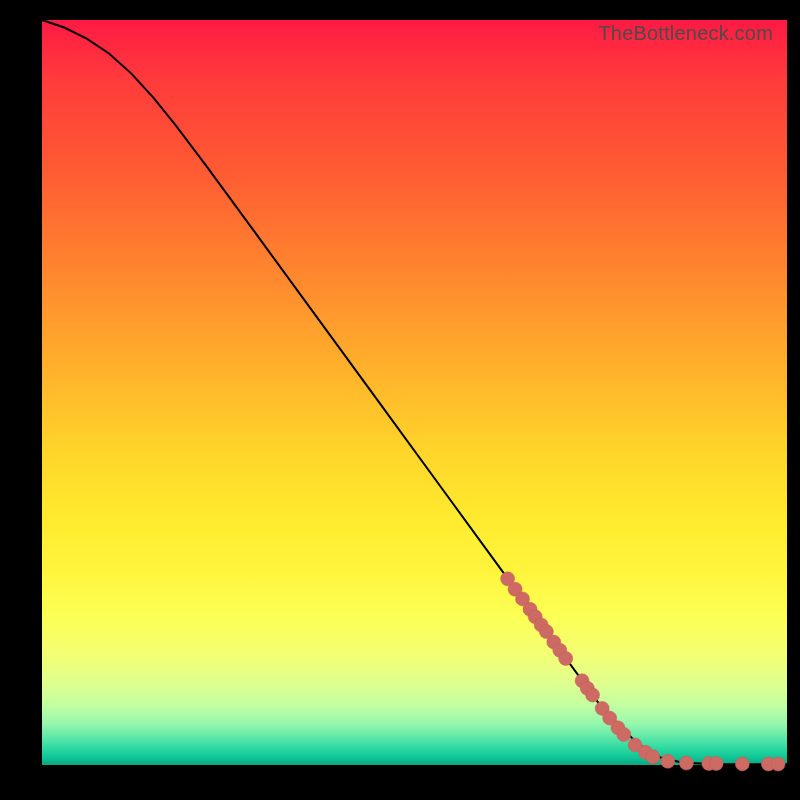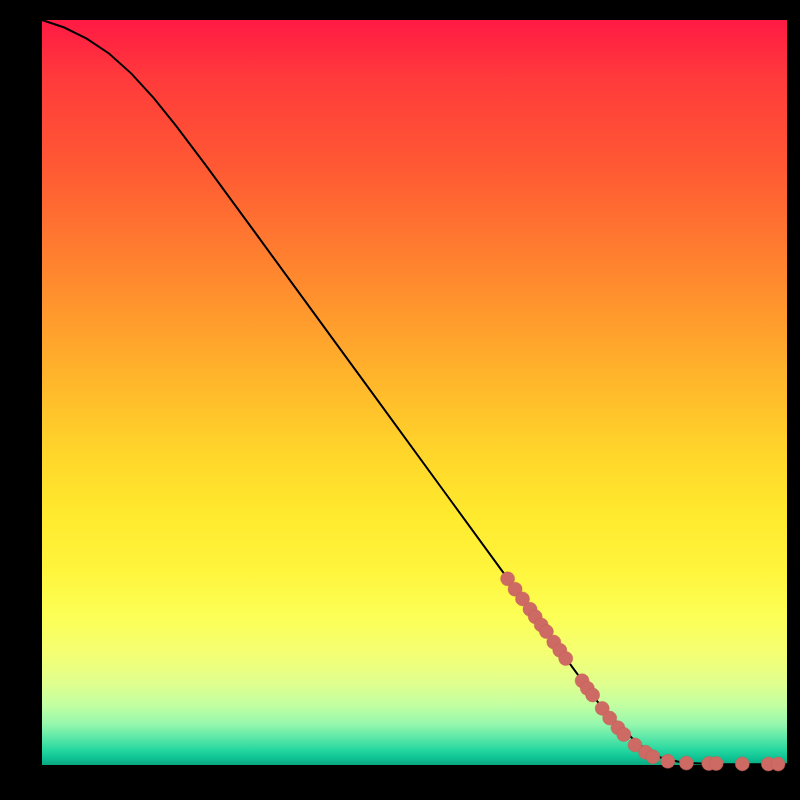--- a/index.html
+++ b/index.html
@@ -70,20 +70,21 @@
     fill: #cc6a63;
     stroke: #c55e55;
     stroke-width: 0.5;
   }
 </style>
 </head>
 <body>
 
 <div class="frame">
   <div class="plot">
+    <div class="watermark">TheBottleneck.com</div>
     <svg class="overlay" viewBox="0 0 745 745">
       <path id="curve-path" class="curve" d="M0.0 0.0 L22.3 7.5 L44.7 18.6 L67.0 33.5 L89.4 53.6 L111.8 78.2 L134.1 105.8 L163.9 145.3 L208.6 206.4 L260.8 277.9 L335.3 379.9 L409.8 482.0 L484.3 584.1 L558.8 686.1 L596.0 724.1 L618.4 737.5 L640.7 742.8 L670.5 743.9 L707.8 744.3 L745.0 744.3"></path>
       <g id="marker-group">
           <circle cx="465.6" cy="558.8" r="7" class="marker"></circle>
           <circle cx="473.1" cy="569.2" r="7" class="marker"></circle>
           <circle cx="480.5" cy="578.9" r="7" class="marker"></circle>
           <circle cx="488.0" cy="589.3" r="7" class="marker"></circle>
           <circle cx="493.2" cy="596.7" r="7" class="marker"></circle>
           <circle cx="499.2" cy="604.9" r="7" class="marker"></circle>
           <circle cx="504.4" cy="611.6" r="7" class="marker"></circle>

